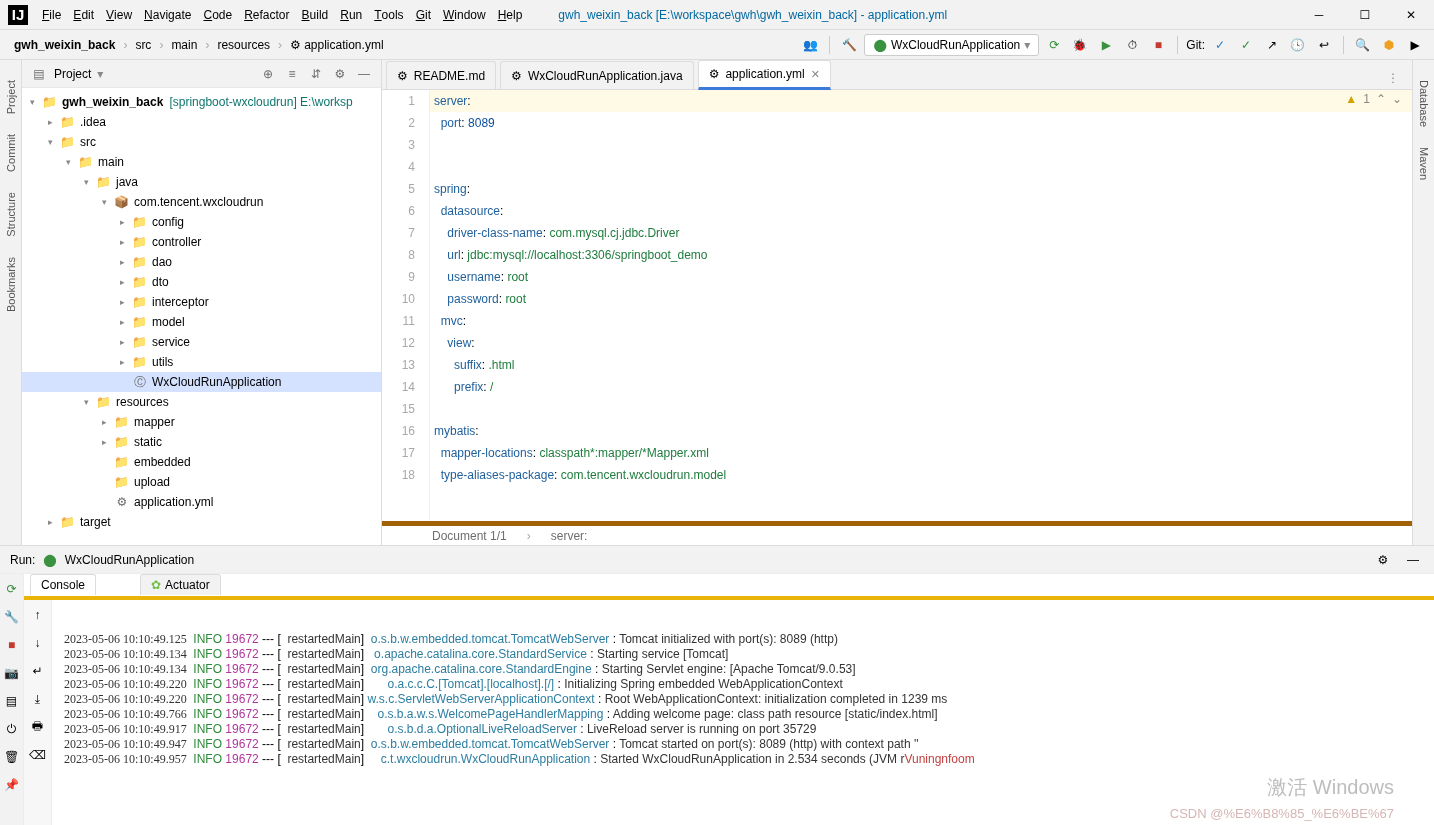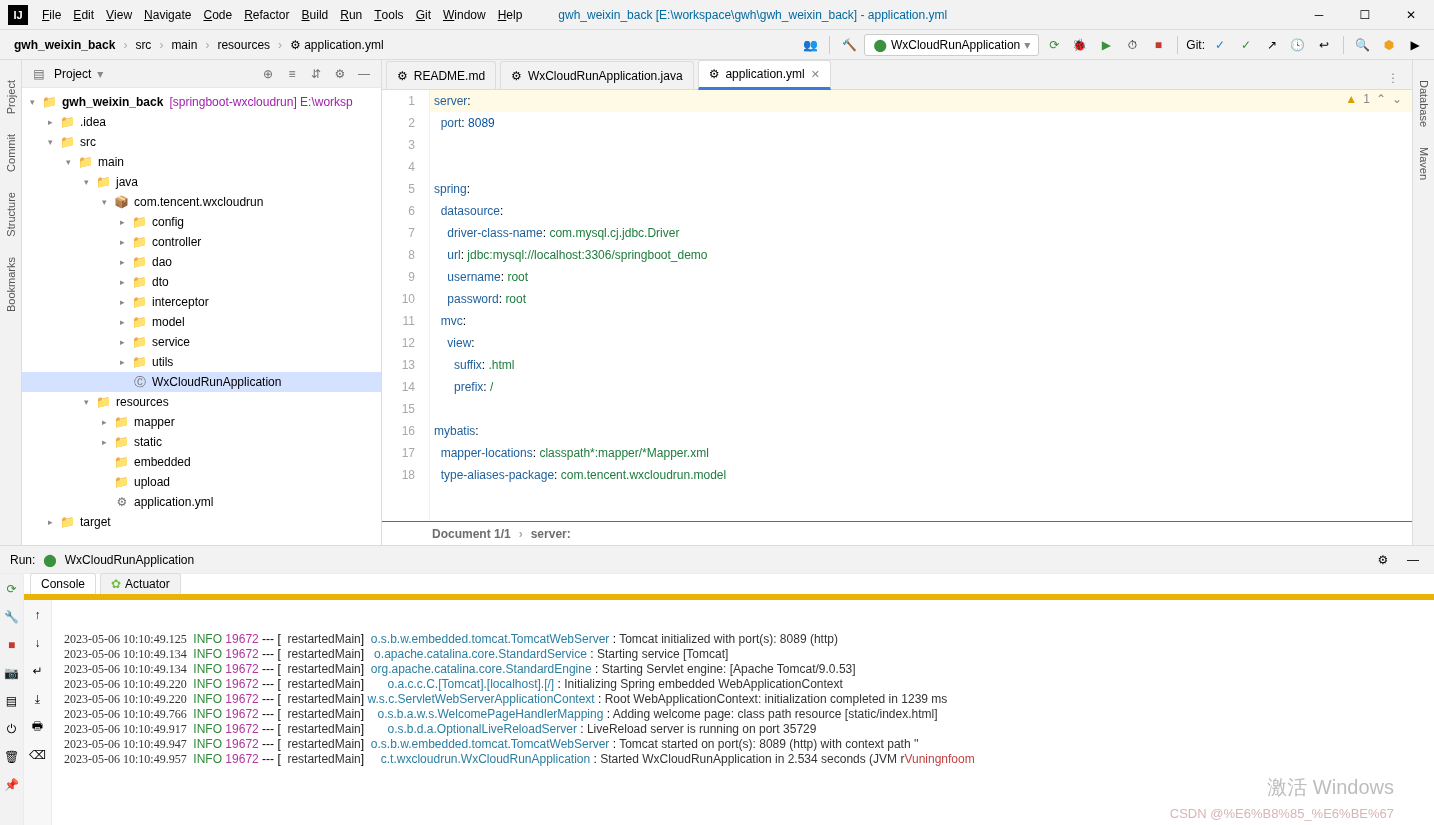--- a/index.html
+++ b/index.html
@@ -1,18 +1,18 @@
 <!DOCTYPE html>
 <html><head>
 <meta charset="utf-8">
 <style>
 * { margin:0; padding:0; box-sizing:border-box; font-family:"Segoe UI",Arial,sans-serif; font-size:12px; }
 body { width:1434px; height:825px; background:#f2f2f2; overflow:hidden; display:flex; flex-direction:column; color:#000; }
 .titlebar { height:30px; display:flex; align-items:center; background:#f2f2f2; border-bottom:1px solid #dcdcdc; }
-.titlebar .logo { width:20px; height:20px; background:#000; color:#fff; margin:0 8px; display:flex; align-items:center; justify-content:center; font-weight:bold; font-size:11px; }
+.titlebar .logo { width:20px; height:20px; background:#000; color:#fff; margin:0 8px; display:flex; align-items:center; justify-content:center; font-weight:bold; font-size:15px; }
 .menu-item { padding:0 6px; height:100%; display:flex; align-items:center; cursor:pointer; }
 .menu-item u { text-decoration:underline; }
 .title-text { margin-left:30px; color:#0369a1; flex:1; }
 .win-controls { display:flex; }
 .win-btn { width:46px; height:30px; display:flex; align-items:center; justify-content:center; cursor:pointer; }
 .nav-row { height:30px; display:flex; align-items:center; border-bottom:1px solid #dcdcdc; background:#f2f2f2; }
 .breadcrumbs { display:flex; align-items:center; gap:4px; padding-left:10px; }
 .crumb { padding:2px 4px; }
 .crumb-sep { color:#aaa; }
 .toolbar-right { margin-left:auto; display:flex; align-items:center; gap:4px; padding-right:8px; }
@@ -29,48 +29,48 @@
 .pp-header .spacer { flex:1; }
 .pp-icon { width:18px; height:18px; display:flex; align-items:center; justify-content:center; cursor:pointer; color:#6e6e6e; }
 .tree { flex:1; overflow-y:auto; padding:4px 0; }
 .tree-row { height:20px; display:flex; align-items:center; padding-left:8px; white-space:nowrap; cursor:pointer; }
 .tree-row.sel { background:#d4e2ff; }
 .exp { width:12px; color:#888; font-size:9px; }
 .tree-icon { width:16px; margin-right:4px; text-align:center; }
 .folder-icon { color:#b08f42; }
 .folder-icon.blue { color:#5a8ac8; }
 .file-icon { color:#6e6e6e; }
-.hint { color:#a21caf; margin-left:6px; }
+.hint { color:#0f766e; margin-left:6px; }
 .editor-area { flex:1; display:flex; flex-direction:column; background:#fff; min-width:0; }
 .tabs-row { height:30px; display:flex; align-items:flex-end; border-bottom:1px solid #dcdcdc; background:#f2f2f2; }
 .ed-tab { height:28px; display:flex; align-items:center; padding:0 10px; gap:6px; border:1px solid #dcdcdc; border-bottom:none; border-top-left-radius:3px; border-top-right-radius:3px; margin-left:4px; cursor:pointer; background:#f2f2f2; }
 .ed-tab.active { background:#fff; border-bottom:3px solid #3b7adb; padding-bottom:0; height:30px; margin-bottom:-1px; }
 .tab-close { color:#888; font-size:11px; }
 .tabs-right { margin-left:auto; padding-right:8px; display:flex; gap:6px; align-items:center; color:#888; }
 .banner { background:#fdf8e3; border-bottom:1px solid #e6dca8; height:26px; display:flex; align-items:center; padding:0 14px; color:#5a5a5a; }
 .banner .links { margin-left:auto; display:flex; gap:20px; }
 .banner .links span { color:#2470b3; cursor:pointer; }
 .code-wrap { flex:1; display:flex; min-height:0; font-family:Consolas,monospace; position:relative; }
 .gutter-col { width:48px; background:#fff; text-align:right; color:#a8a8a8; padding-right:14px; border-right:1px solid #f0f0f0; }
 .gutter-col div { height:22px; line-height:22px; }
 .code-col { flex:1; white-space:pre; }
 .code-col div { height:22px; line-height:22px; padding-left:4px; }
 .code-col div.hl { background:#fffae6; }
 .k { color:#1e5f9c; } .v { color:#1e7c3d; } .n { color:#0a50a1; }
 .insp { position:absolute; top:2px; right:10px; display:flex; align-items:center; gap:6px; color:#888; }
 .warn-tri { color:#d6a100; }
-.status-crumb { height:24px; display:flex; align-items:center; padding-left:50px; gap:8px; color:#6e6e6e; border-top:1px solid #a16207; font-size:11px;font-weight:bold; }
+.status-crumb { height:24px; display:flex; align-items:center; padding-left:50px; gap:20px; color:#6e6e6e; border-top:5px solid #a16207; font-size:11px; }
 .run-panel { height:280px; border-top:1px solid #dcdcdc; background:#fff; display:flex; flex-direction:column; }
 .run-header { height:28px; display:flex; align-items:center; padding:0 10px; gap:8px; border-bottom:1px solid #ececec; background:#f2f2f2; }
 .run-header .spacer { flex:1; }
 .run-body { flex:1; display:flex; min-height:0; }
 .run-left { width:24px; background:#f2f2f2; border-right:1px solid #ececec; display:flex; flex-direction:column; align-items:center; padding-top:4px; gap:6px; }
 .run-left2 { width:28px; background:#f7f7f7; border-right:1px solid #ececec; display:flex; flex-direction:column; align-items:center; padding-top:4px; gap:6px; }
 .run-main { flex:1; display:flex; flex-direction:column; min-width:0; }
-.run-tabs { height:26px; display:flex; align-items:flex-end; border-bottom:6px solid #eab308; padding-left:6px; }
+.run-tabs { height:26px; display:flex; align-items:flex-start; border-bottom:4px solid #eab308; padding-left:6px;gap:40px; }
 .run-tab { padding:3px 10px; border:1px solid #dcdcdc; border-bottom:none; margin-right:4px; border-radius:3px 3px 0 0; background:#fff; display:flex; align-items:center; gap:4px; cursor:pointer; }
 .run-tab.inactive { background:#f2f2f2; }
 .console { flex:1; overflow:auto; font-family:Consolas,monospace; font-size:13px; white-space:pre; padding:2px 12px; position:relative; }
 .log-time { color:#333;font-family:Liberation Serif, serif; } .INFO { color:#2d8a38; } .pid { color:#b1369c; } .thread { color:#333; } .logger { color:#2c7ea1; } .msg { color:#333; }
 .wm1 { position:absolute; bottom:24px; right:40px; color:#bdbdbd; font-size:20px; pointer-events:none; }
 .wm2 { position:absolute; bottom:4px; right:40px; color:#d6b5b5; font-size:13px; pointer-events:none; }
 .red-text { color:#c24040; font-weight:normal; }
 </style>
 </head>
 <body>

